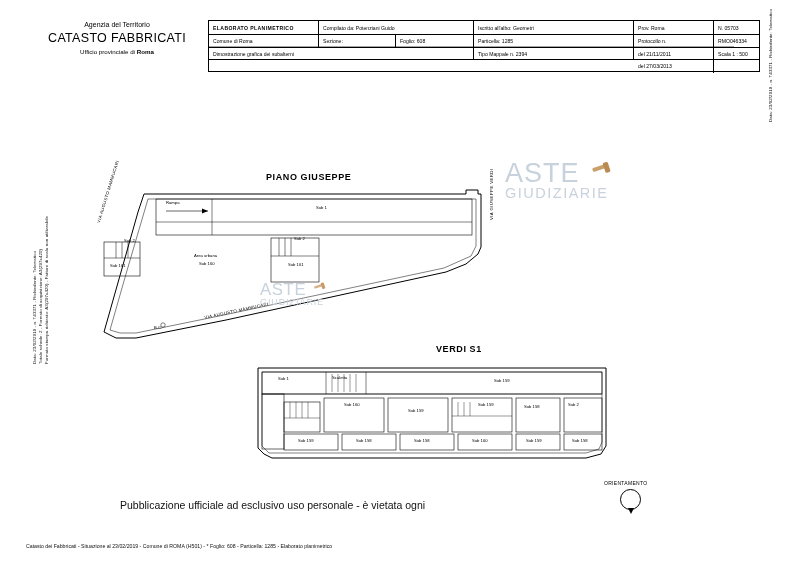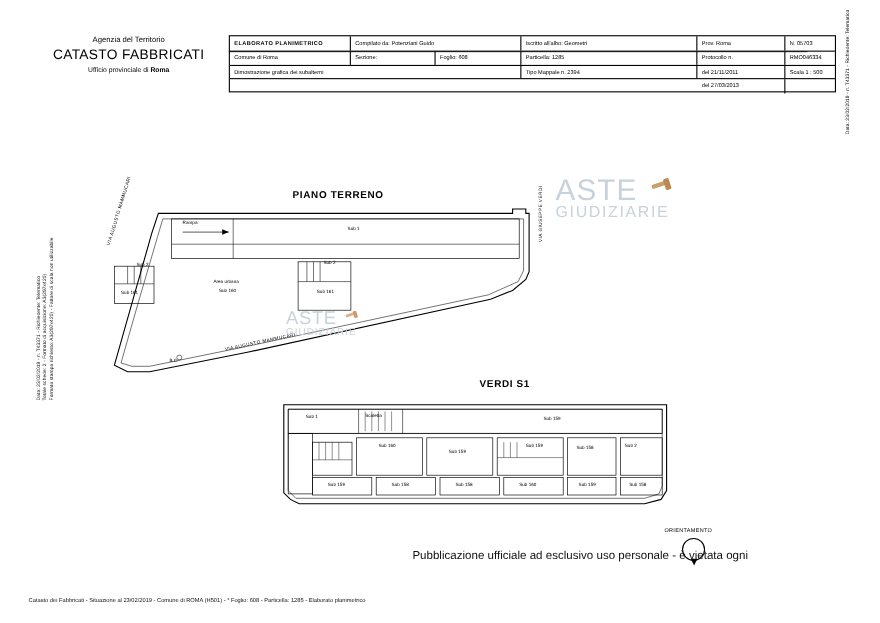--- a/index.html
+++ b/index.html
@@ -21,21 +21,21 @@
   }
   .vtext.t1{left:6px;top:352px;}
   .vtext.t2{left:12px;top:352px;}
   .vtext.t3{left:18px;top:352px;}
 
   
   .right-strip{position:absolute;left:760px;top:12px;width:22px;height:120px;}
   .vtext.r1{left:8px;top:110px;font-size:4.4px;}
 
   
-  .hdr{position:absolute;left:26px;top:32px;width:734px;height:52px;text-decoration:underline;}
+  .hdr{position:absolute;left:26px;top:20px;width:734px;height:52px;text-decoration:underline;}
   .hdr .logo-box{
     position:absolute;left:0;top:0;width:182px;height:52px;
     text-align:center;
   }
   .hdr .logo-box .l1{font-size:7px;margin-top:1px;}
   .hdr .logo-box .l2{font-size:12.5px;letter-spacing:.3px;margin-top:3px;font-weight:400;}
   .hdr .logo-box .l3{font-size:6.2px;margin-top:3px;}
   .hdr .logo-box .l3 b{font-weight:700;}
 
   .tbl{position:absolute;left:182px;top:0;width:552px;height:52px;border:1px solid #000;box-sizing:border-box;}
@@ -61,21 +61,21 @@
   .wm .giu{font-size:14.5px;letter-spacing:1.5px;color:#c8d2dc;margin-top:-4px;}
   .wm .gavel{position:absolute;left:86px;top:2px;width:26px;height:16px;}
 
   .wm-url{
     position:absolute;left:160px;top:425px;width:470px;
     font-size:29px;color:#d8dde3;letter-spacing:.5px;white-space:nowrap;
     font-family:"Liberation Sans", sans-serif;
   }
 
   .notice{
-    position:absolute;left:120px;top:497px;width:560px;text-align:right;
+    position:absolute;left:120px;top:497px;width:560px;text-align:left;
     font-size:10.5px;line-height:16px;color:#111;
   }
 
   .footer{
     position:absolute;left:26px;top:543px;font-size:5.2px;color:#111;
   }
 
   .orient-label{position:absolute;left:604px;top:480px;font-size:5px;letter-spacing:.3px;}
   .orient-circle{position:absolute;left:620px;top:489px;width:19px;height:19px;border:1px solid #000;border-radius:50%;}
   .orient-needle{position:absolute;left:628px;top:508px;width:0;height:0;
@@ -188,21 +188,21 @@
     </div>
   </div>
 
   <svg width="800" height="566">
 
     <line x1="208" y1="47" x2="734" y2="47" stroke="#000" stroke-width="0.7"></line>
   </svg>
 
   <div class="frame">
 
-    <div class="ttl" style="left:240px;top:100px;">PIANO TERRENO</div>
+    <div class="ttl" style="left:240px;top:100px;">PIANO GIUSEPPE</div>
     <div class="ttl" style="left:410px;top:272px;">VERDI S1</div>
 
     <svg width="734" height="468">
 
       <path d="M 78 260 L 95 200 L 112 140 L 118 122 L 440 122 L 440 118 L 452 118 L 452 122 L 455 122
                L 455 175 L 452 182 L 440 192 L 420 200 L 200 248 L 110 266 L 90 266 Z" fill="none" stroke="#000" stroke-width="1"></path>
 
       <path d="M 84 258 L 100 202 L 117 144 L 122 127 L 436 127 L 450 127 L 450 174 L 445 184 L 418 196 L 198 243 L 110 261 L 94 261 Z" fill="none" stroke="#000" stroke-width="0.5"></path>
 
       <rect x="130" y="127" width="316" height="36" fill="none" stroke="#000" stroke-width="0.6"></rect>

